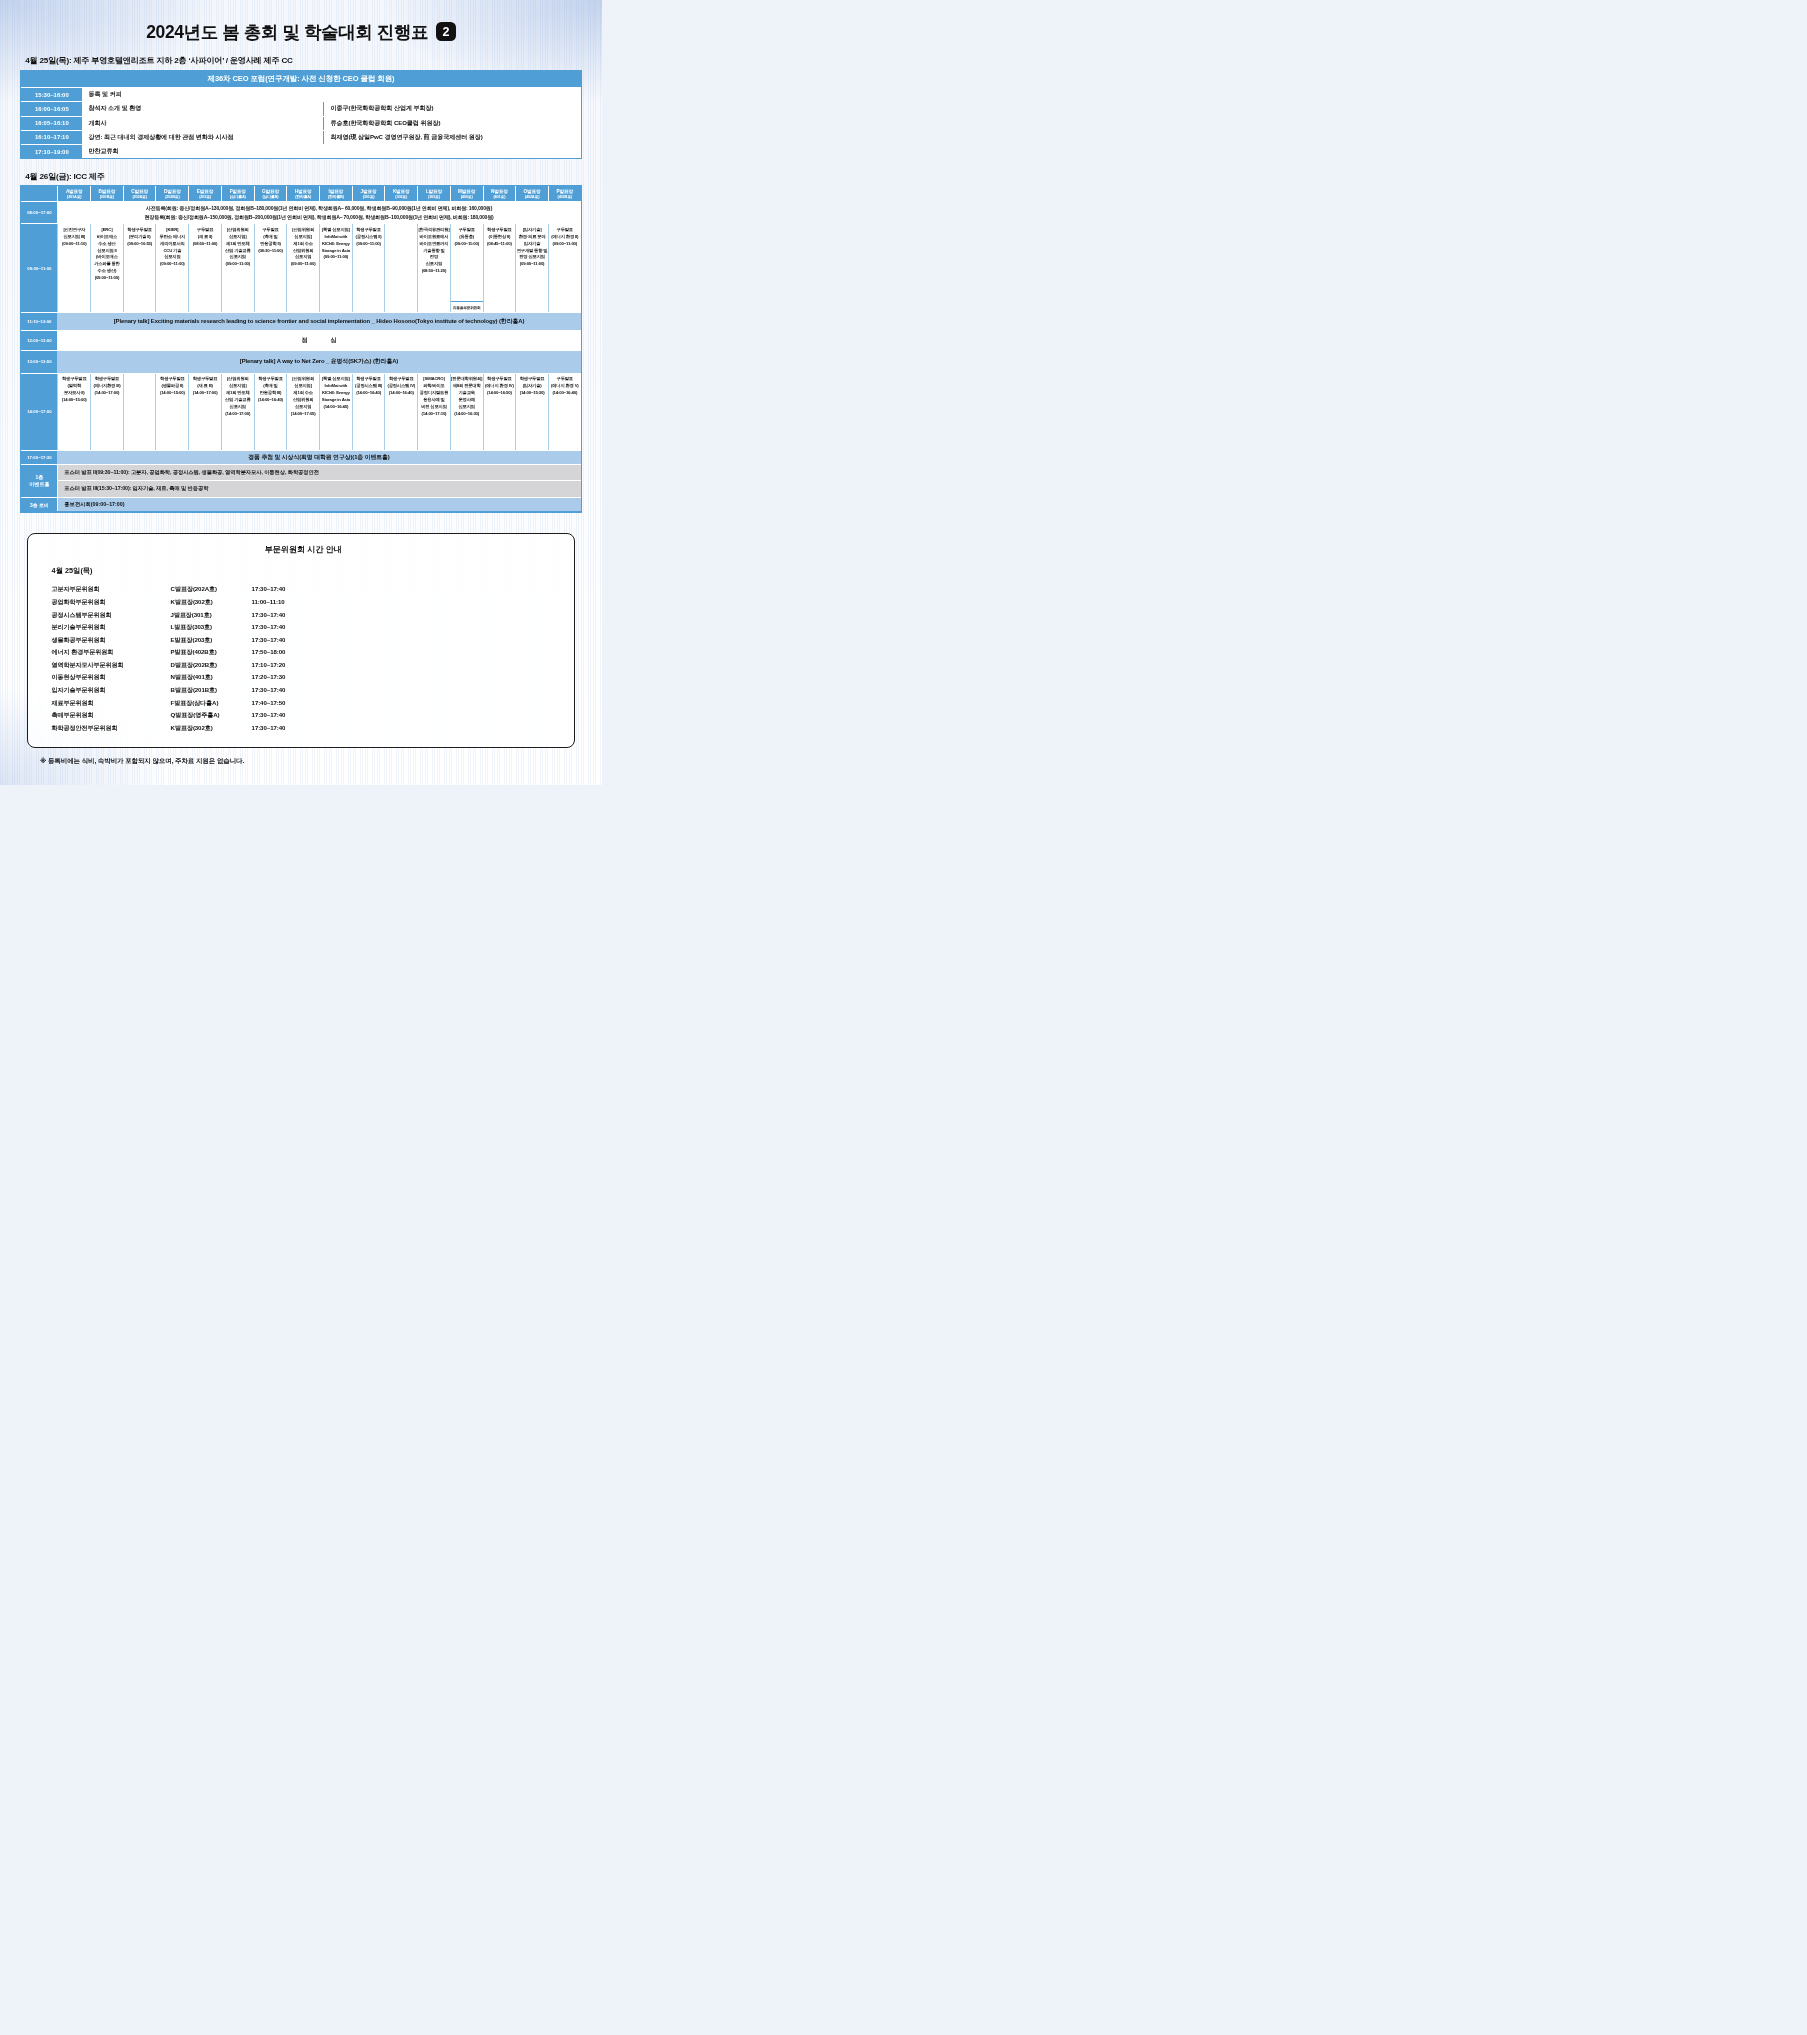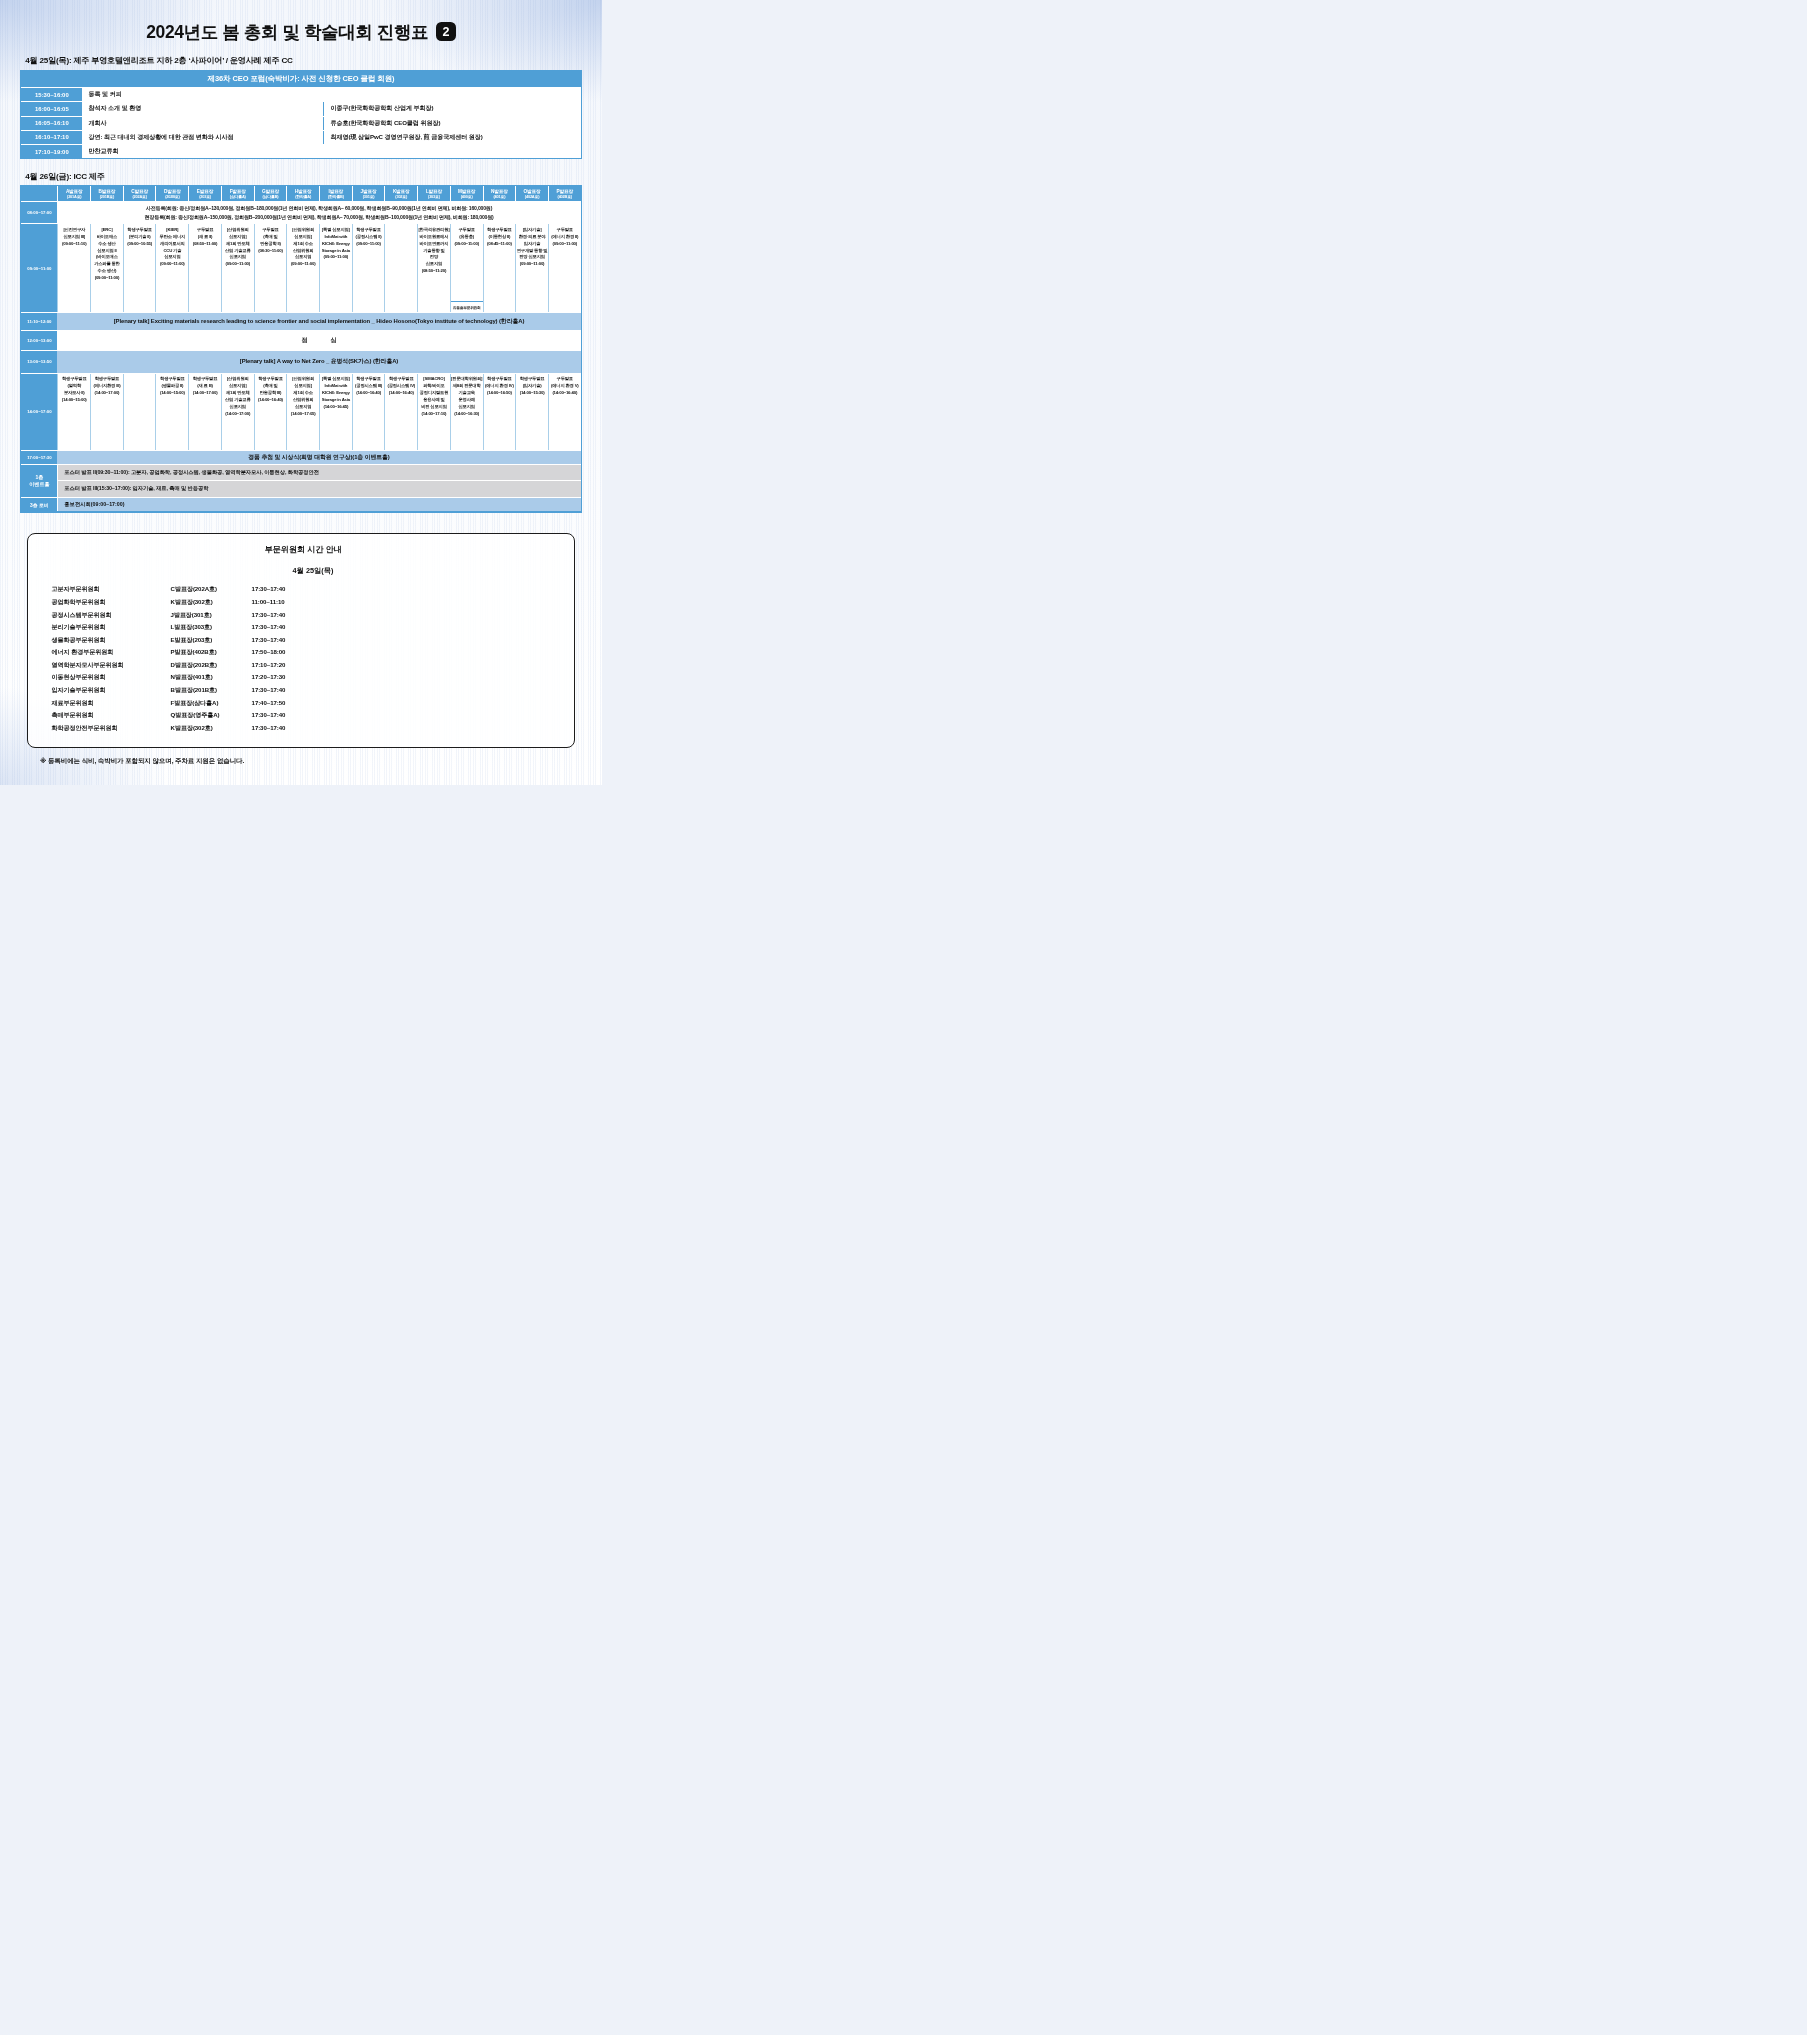--- a/index.html
+++ b/index.html
@@ -75,40 +75,40 @@
   
   .day3-table { background:#4f9fd6; border:0.8px solid #4f9fd6; display:flex; min-height:23.6px; }
   .day3-time { width:36px; flex:0 0 36px; color:#fff; font-size:4.3px; display:flex; align-items:center; justify-content:center; }
   .day3-content { flex:1; background:#fff; margin:2px 2px 2px 0; display:flex; align-items:center; padding-left:7px; font-size:5.5px; }
   
   .cbox { margin:19.5px 27px 0; border:1.2px solid #1c1c1c; border-radius:8px; background:rgba(255,255,255,0.85); padding:10.6px 19px 12.2px 23.6px; }
   .cbox-title { text-align:center; font-size:8.1px; font-weight:800; }
   .cbox-cols { display:flex; margin-top:10.6px; }
   .cbox-left { width:56%; }
   .cbox-right { flex:1; }
-  .cbox-day { font-size:7.3px; font-weight:800; margin-bottom:7.3px;text-align:right; }
+  .cbox-day { font-size:7.3px; font-weight:800; margin-bottom:7.3px; }
   .crow { display:grid; grid-template-columns:119px 81px auto; font-size:6.1px; font-weight:700; line-height:12.6px; letter-spacing:-0.1px; }
   .cbox-right .crow { grid-template-columns:96px 88px auto; }
   
   .footnote { margin:9.8px 27px 0 40px; font-size:6.5px; letter-spacing:-0.1px; }
 </style>
 </head>
 <body>
 
 <div class="page">
 
   <div class="title-row">
     <div class="main-title">2024년도 봄 총회 및 학술대회 진행표</div>
     <div class="title-badge">2</div>
   </div>
 
   <div class="section">
     <div class="day-heading">4월 25일(목): 제주 부영호텔앤리조트 지하 2층 ‘사파이어’ / 운영사례 제주 CC</div>
     <div class="ceo-table">
-      <div class="ceo-header">제36차 CEO 포럼(숙박비가: 사전 신청한 CEO 클럽 회원)</div>
+      <div class="ceo-header">제36차 CEO 포럼(연구개발: 사전 신청한 CEO 클럽 회원)</div>
 
         <div class="ceo-row">
           <div class="ceo-time">15:30~16:00</div>
           <div class="ceo-item">등록 및 커피</div>
         </div>
 
         <div class="ceo-row">
           <div class="ceo-time">16:00~16:05</div>
           <div class="ceo-item">참석자 소개 및 환영</div>
           <div class="ceo-speaker">이종구(한국화학공학회 산업계 부회장)</div>

